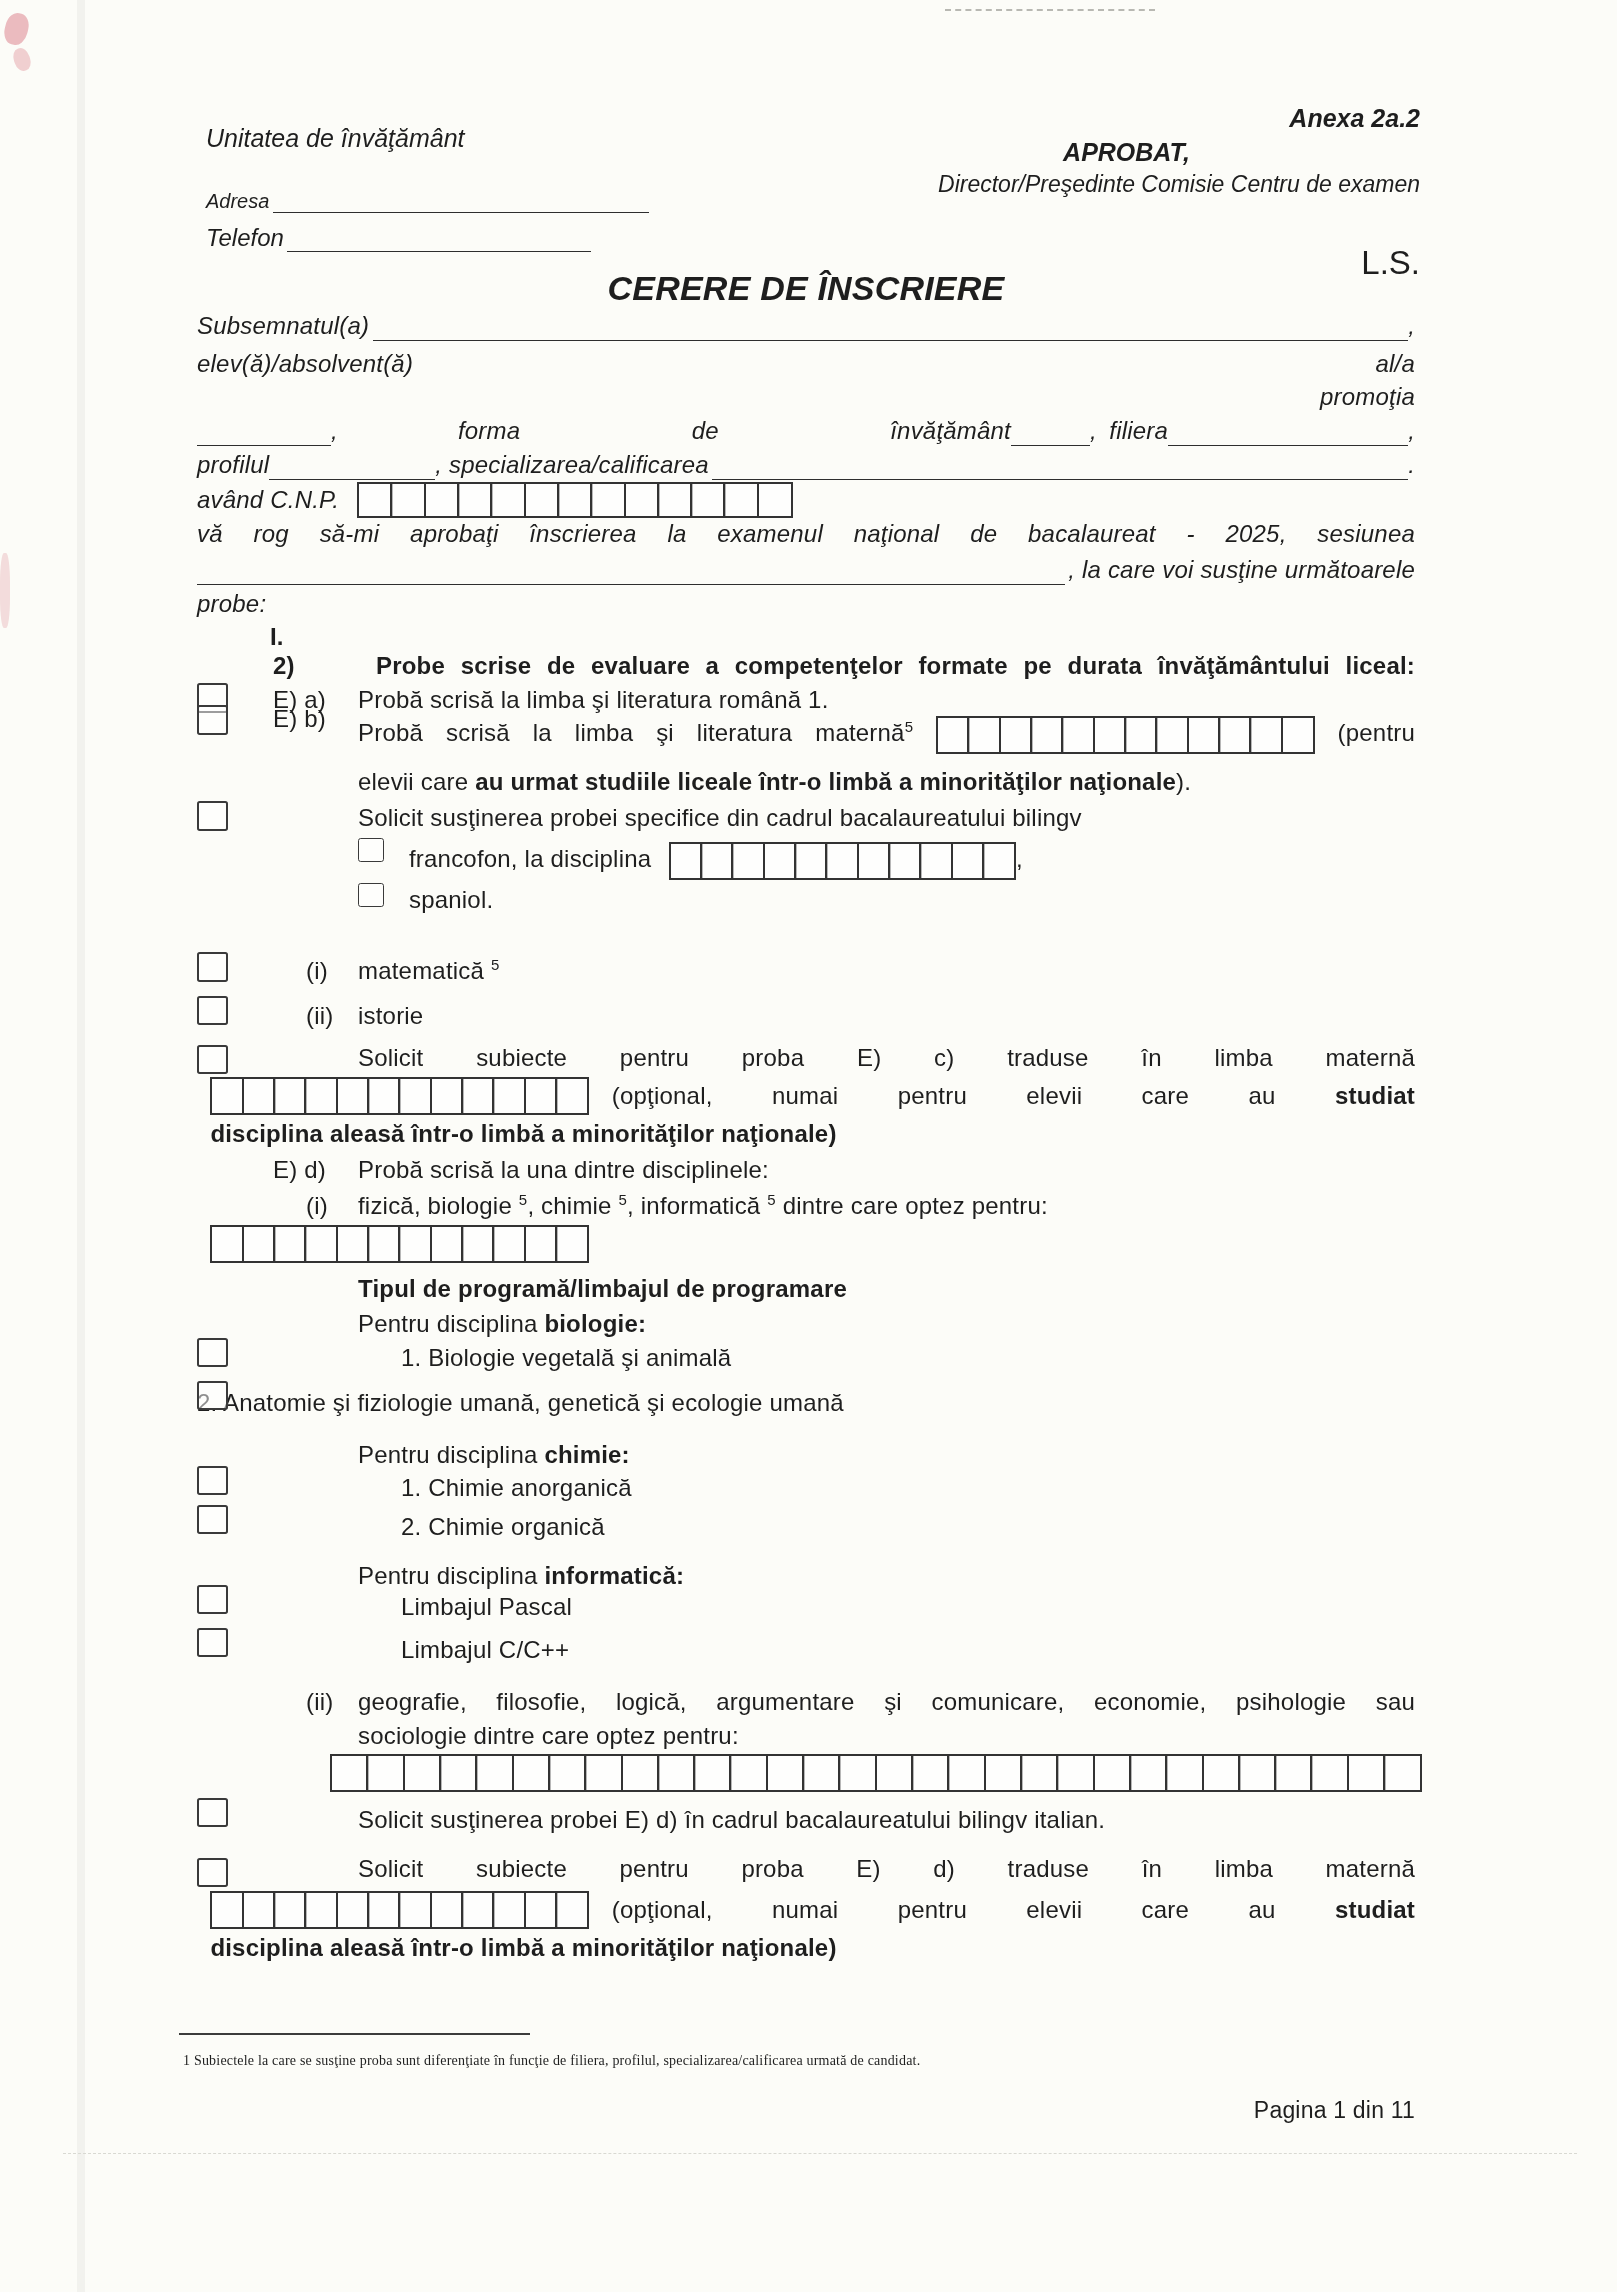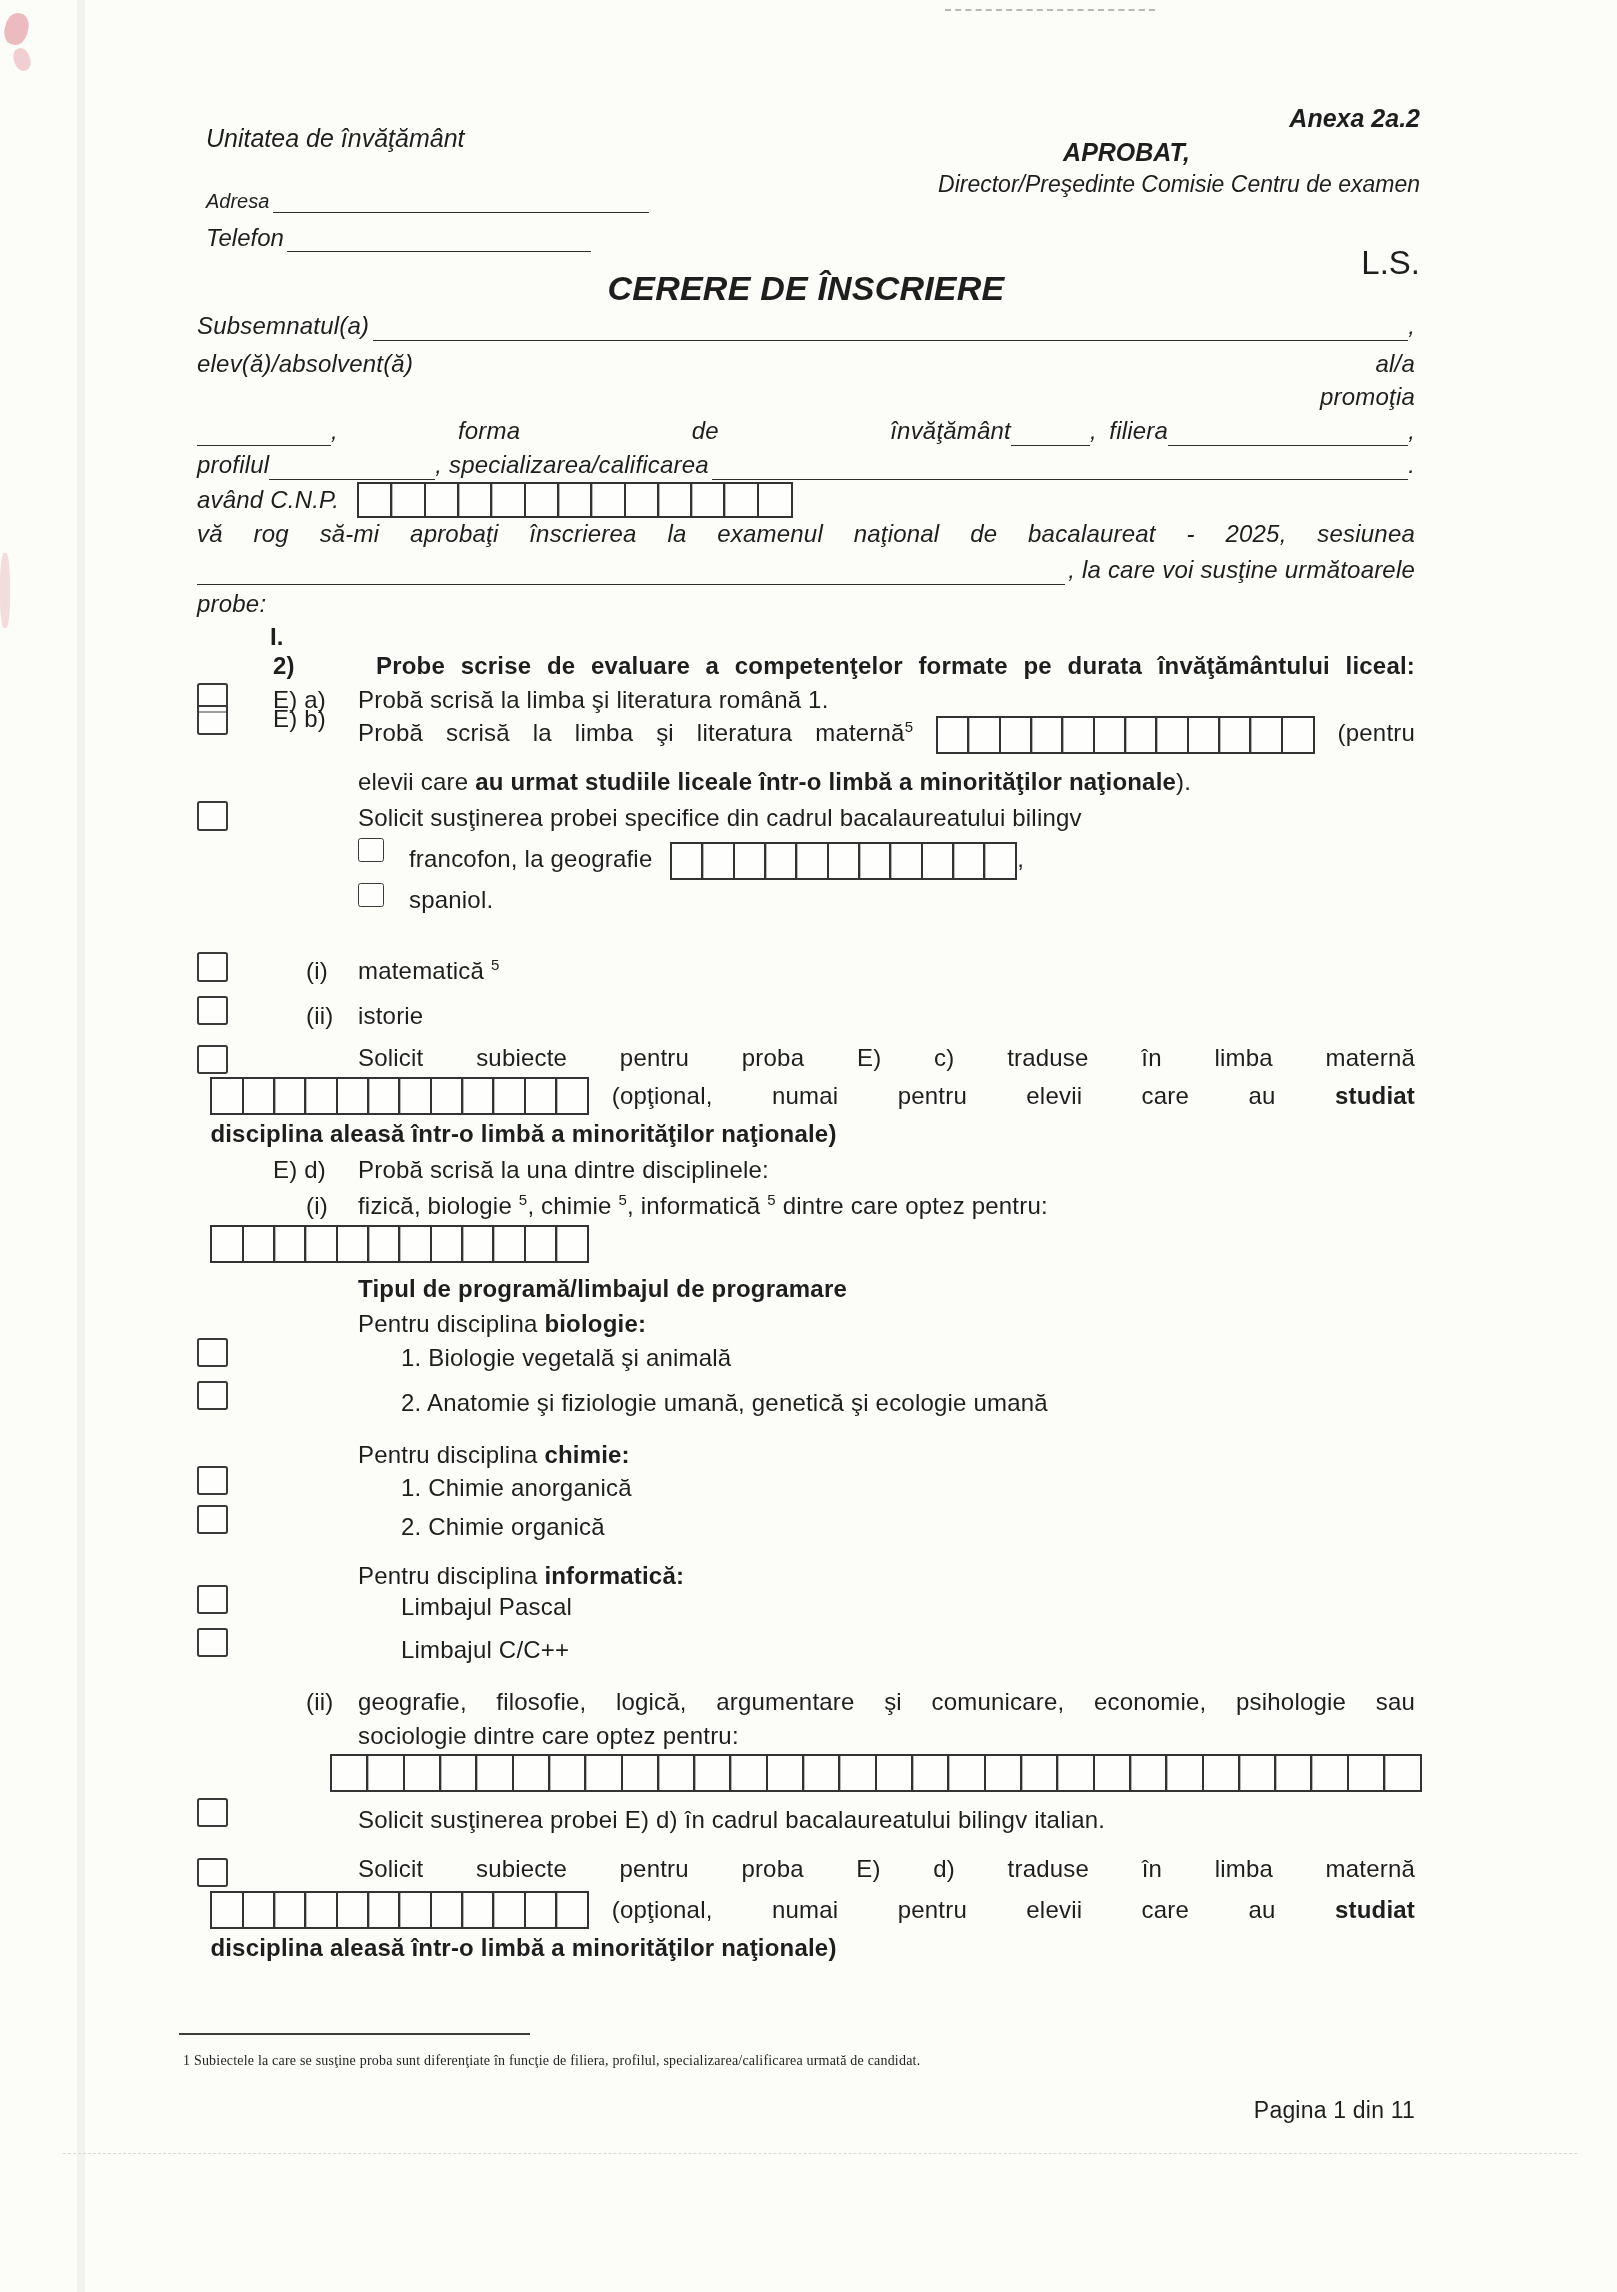--- a/index.html
+++ b/index.html
@@ -166,21 +166,21 @@
     <div style="margin-left:161px"><span>elevii care </span><span class="b">au urmat studiile liceale într-o limbă a minorităţilor naţionale</span><span>).</span></div>
   </div>
 
   <div class="r" style="top:803px">
     <span class="cb" style="top:-1.8px"></span>
     <div style="margin-left:161px">Solicit susţinerea probei specifice din cadrul bacalaureatului bilingv</div>
   </div>
 
   <div class="r" style="top:842px">
     <span class="cb sm" style="left:161px;top:-3.6px"></span>
-    <div style="margin-left:212px"><span>francofon, la geografie</span> <span class="cells" style="margin-left:10.7px">
+    <div style="margin-left:212px"><span>francofon, la disciplina</span> <span class="cells" style="margin-left:10.7px">
           <span class="cell"></span>
           <span class="cell"></span>
           <span class="cell"></span>
           <span class="cell"></span>
           <span class="cell"></span>
           <span class="cell"></span>
           <span class="cell"></span>
           <span class="cell"></span>
           <span class="cell"></span>
           <span class="cell"></span>
@@ -270,21 +270,21 @@
     <div style="margin-left:161px"><span>Pentru disciplina </span><span class="b">biologie:</span></div>
   </div>
 
   <div class="r" style="top:1343px">
     <span class="cb" style="top:-5.4px"></span>
     <div style="margin-left:204px">1. Biologie vegetală şi animală</div>
   </div>
 
   <div class="r" style="top:1388px">
     <span class="cb" style="top:-7.2px"></span>
-    <div style="margin-left:204px">2. Anatomie şi fiziologie umană, genetică şi ecologie umană</div>
+    <div style="">2. Anatomie şi fiziologie umană, genetică şi ecologie umană</div>
   </div>
 
   <div class="r" style="top:1440px">
     <div style="margin-left:161px"><span>Pentru disciplina </span><span class="b">chimie:</span></div>
   </div>
 
   <div class="r" style="top:1473px">
     <span class="cb" style="top:-7.2px"></span>
     <div style="margin-left:204px">1. Chimie anorganică</div>
   </div>

